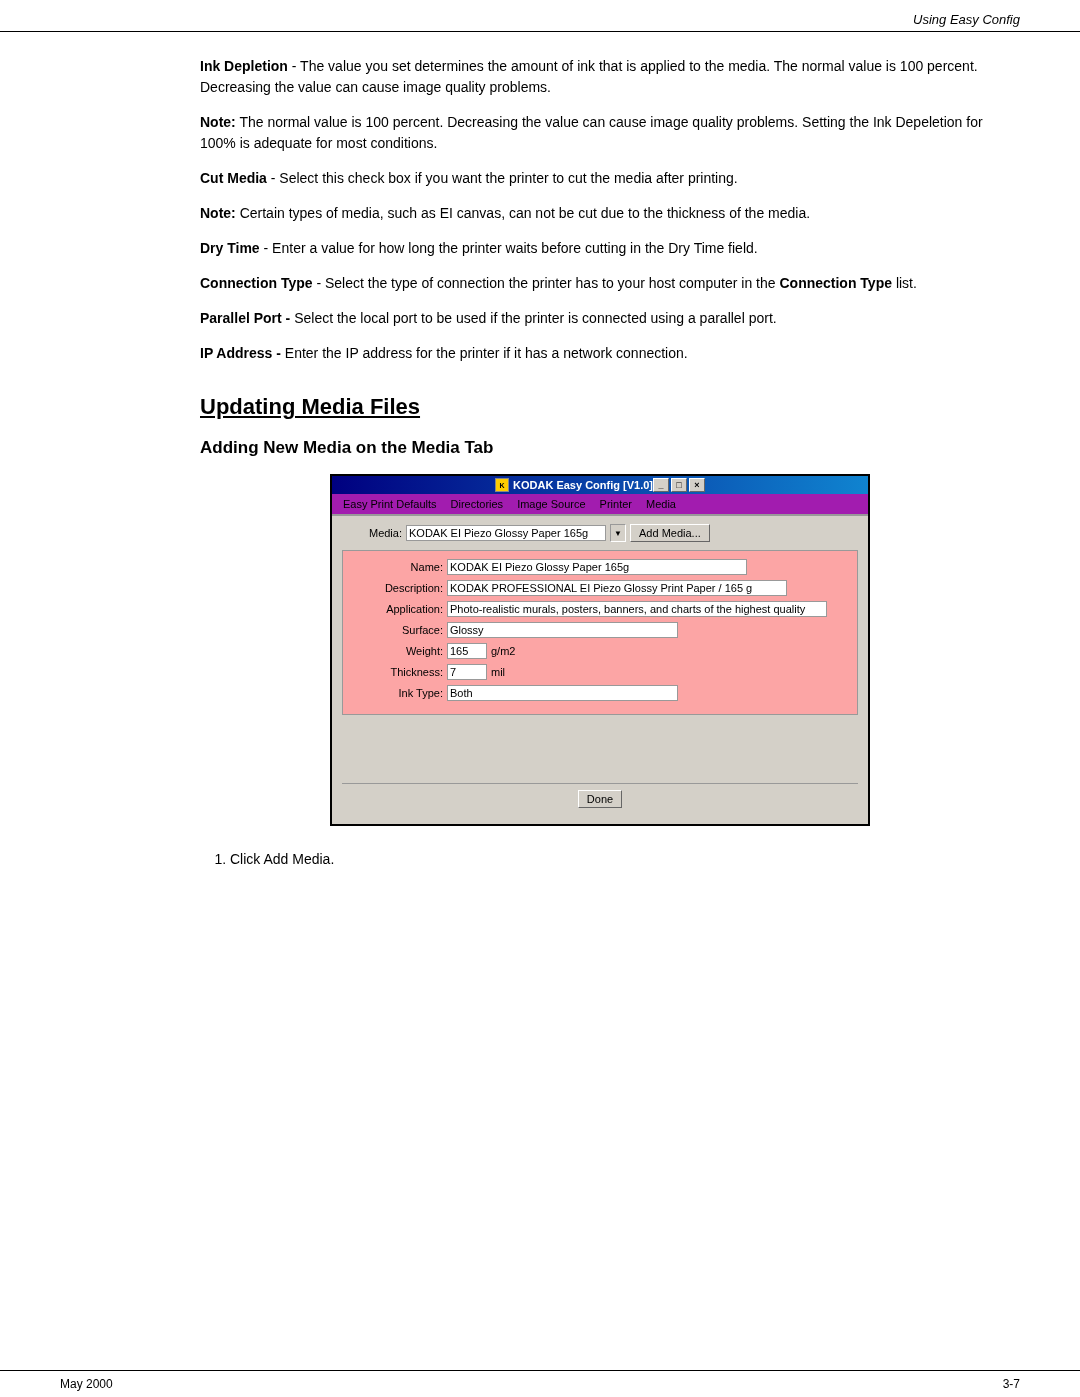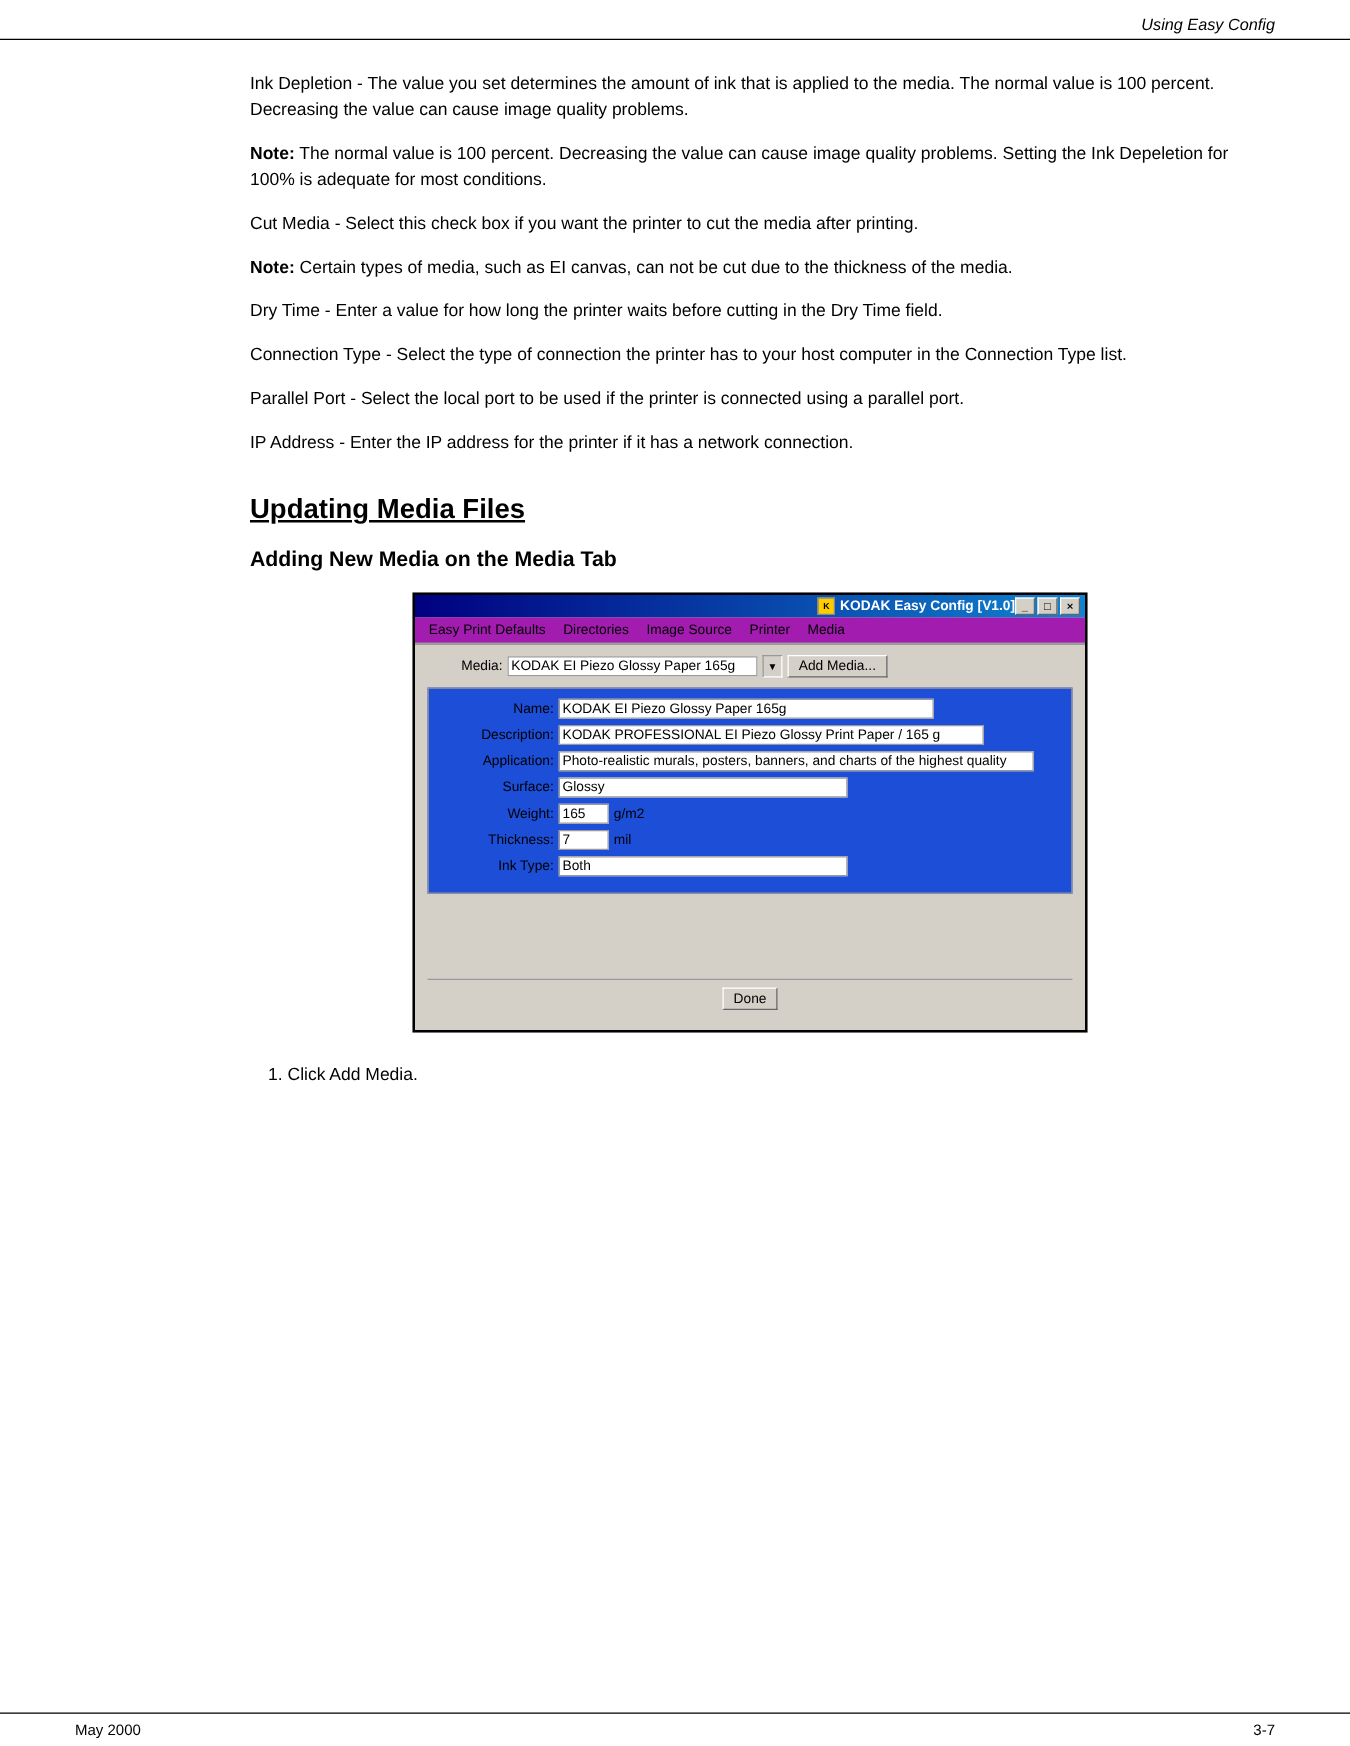--- a/index.html
+++ b/index.html
@@ -28,21 +28,21 @@
     
     .content {
       padding: 24px 80px 24px 200px;
     }
 
     
     .para {
       margin-bottom: 14px;
       line-height: 1.5;
     }
-    .para b, .bold { font-weight: normal; }
+    .para b, .bold { font-weight: bold; }
 
     
     .note-block {
       margin-bottom: 14px;
       line-height: 1.5;
     }
 
     
     .section-heading {
       font-size: 22px;
@@ -71,21 +71,21 @@
       background: #d4d0c8;
       font-size: 11px;
       font-family: 'Tahoma', Arial, sans-serif;
     }
 
     .dialog-titlebar {
       background: linear-gradient(to right, #000080, #1084d0);
       color: #fff;
       display: flex;
       align-items: center;
-      justify-content: flex-end;
+      justify-content: center;
       padding: 2px 4px;
       font-size: 11px;
       font-weight: bold;
     }
     .dialog-titlebar-left {
       display: flex;
       align-items: center;
       gap: 4px;
     }
     .dialog-titlebar-icon {
@@ -185,21 +185,21 @@
       border-right-color: #666;
       border-bottom-color: #666;
       padding: 2px 8px;
       font-size: 11px;
       cursor: pointer;
       font-family: 'Tahoma', Arial, sans-serif;
     }
 
     
     .form-panel {
-      background: #1d4ed8;
+      background: #fca5a5;
       border: 1px solid #999;
       padding: 8px 10px;
       margin-bottom: 8px;
     }
     .form-row {
       display: flex;
       align-items: center;
       margin-bottom: 5px;
       gap: 4px;
     }

